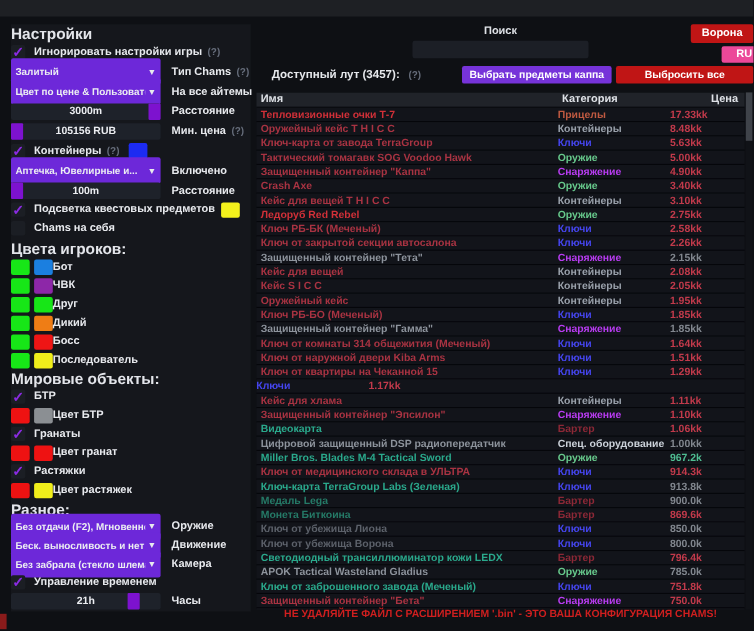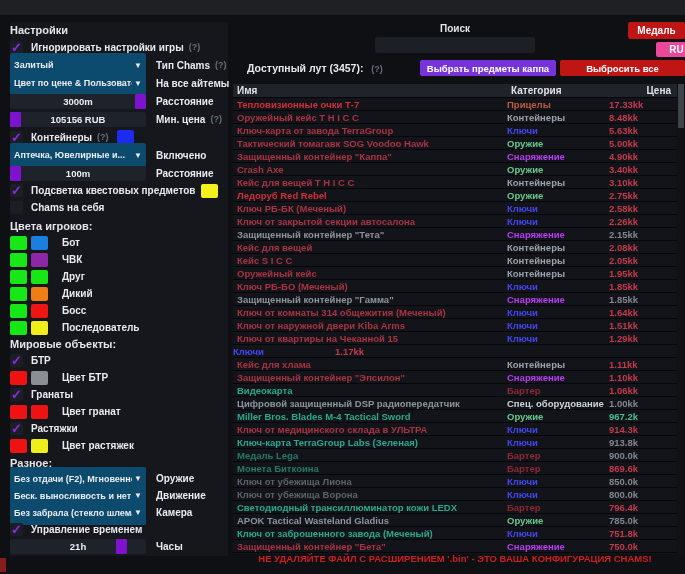--- a/index.html
+++ b/index.html
@@ -5,40 +5,40 @@
   html,body{margin:0;padding:0;}
   body{
     width:685px;height:574px;position:relative;overflow:hidden;
     background:#0e1014;font-family:"Liberation Sans",sans-serif;
     -webkit-font-smoothing:antialiased;color:#e8eaee;
   }
   .topbar{position:absolute;left:0;top:0;width:685px;height:15px;background:#1e2024;}
 
   
   .panel{position:absolute;left:10px;top:22px;width:218px;height:534px;background:#15171c;}
-  .p-title{font-size:11px;font-weight:bold;color:#e3e5ea;height:16px;line-height:16px;}
+  .p-title{font-size:14px;font-weight:bold;color:#e3e5ea;height:16px;line-height:16px;}
   .srow{display:flex;align-items:center;height:18px;}
   .srow.sm{height:17px;}
   .chk{width:13px;height:13px;border-radius:2px;background:#1b1e24;display:flex;align-items:center;justify-content:center;
        color:#8a2be2;font-size:13px;font-weight:bold;line-height:13px;margin-right:8px;flex:0 0 13px;}
   .chk.off{color:transparent;}
   .lbl{font-size:10px;font-weight:bold;color:#e8eaee;white-space:nowrap;}
   .help{font-size:9px;color:#666d7b;margin-left:5px;font-weight:bold;}
-  .dd{width:136px;height:15px;background:#0c4a6e;border-radius:2px;display:flex;align-items:center;
+  .dd{width:136px;height:15px;background:#6d28d9;border-radius:2px;display:flex;align-items:center;
       padding:12px 4px;box-sizing:border-box;flex:0 0 136px;}
   .dd .dtxt{font-size:9px;font-weight:bold;color:#eceef2;white-space:nowrap;overflow:hidden;flex:1;}
   .caret{font-size:8px;color:#e8eaee;margin-left:2px;}
   .rlabel{font-size:10px;font-weight:bold;margin-left:10px;white-space:nowrap;}
   .slider{width:136px;height:15px;background:#1e222a;border-radius:2px;position:relative;flex:0 0 136px;}
   .slider .sval{position:absolute;left:0;right:0;top:0;bottom:0;display:flex;align-items:center;justify-content:center;
        font-size:9.5px;font-weight:bold;color:#eceef2;}
   .handle{position:absolute;top:0;width:11px;height:15px;background:#7d12cf;border-radius:1px;}
   .sw{width:17px;height:14px;border-radius:2px;margin-right:4px;flex:0 0 17px;}
   .sw2{margin-right:0;}
-  .pair .lbl{margin-left:14px;}
+  .pair .lbl{}
 
   
   .search-label{position:absolute;left:380px;top:23px;width:150px;text-align:center;font-size:10px;font-weight:bold;color:#dfe2e7;}
   .search-input{position:absolute;left:375px;top:37px;width:160px;height:16px;background:#1c1f26;border:none;border-radius:2px;
     color:#e8eaee;font-size:10px;font-family:"Liberation Sans",sans-serif;padding:0 5px;box-sizing:border-box;outline:none;}
   .btn{position:absolute;display:flex;align-items:center;justify-content:center;font-size:10px;font-weight:bold;color:#fff;
     border-radius:2px;cursor:pointer;}
   .btn-exit{left:628px;top:22px;width:57px;height:17px;background:#c01515;}
   .btn-ru{left:656px;top:42px;width:41px;height:15px;background:#ec4899;}
   .btn-kappa{left:420px;top:60px;width:136px;height:16px;background:#7633d9;font-size:9.5px;}
@@ -255,21 +255,21 @@
     <div class="slider">
       <span class="sval">21h</span>
       <span class="handle" style="left:106px"></span>
     </div>
     <span class="rlabel">Часы</span>
   </div>
 </div>
 
 <div class="search-label">Поиск</div>
 <input class="search-input" value="" style="">
-<div class="btn btn-exit">Медаль</div>
+<div class="btn btn-exit">Ворона</div>
 <div class="btn btn-ru">RU</div>
 
 <div class="loot-title">
   <span>Доступный лут (3457):</span>
   <span class="help">(?)</span>
 </div>
 <div class="btn btn-kappa">Выбрать предметы каппа</div>
 <div class="btn btn-drop">Выбросить все</div>
 
 <div class="table">

